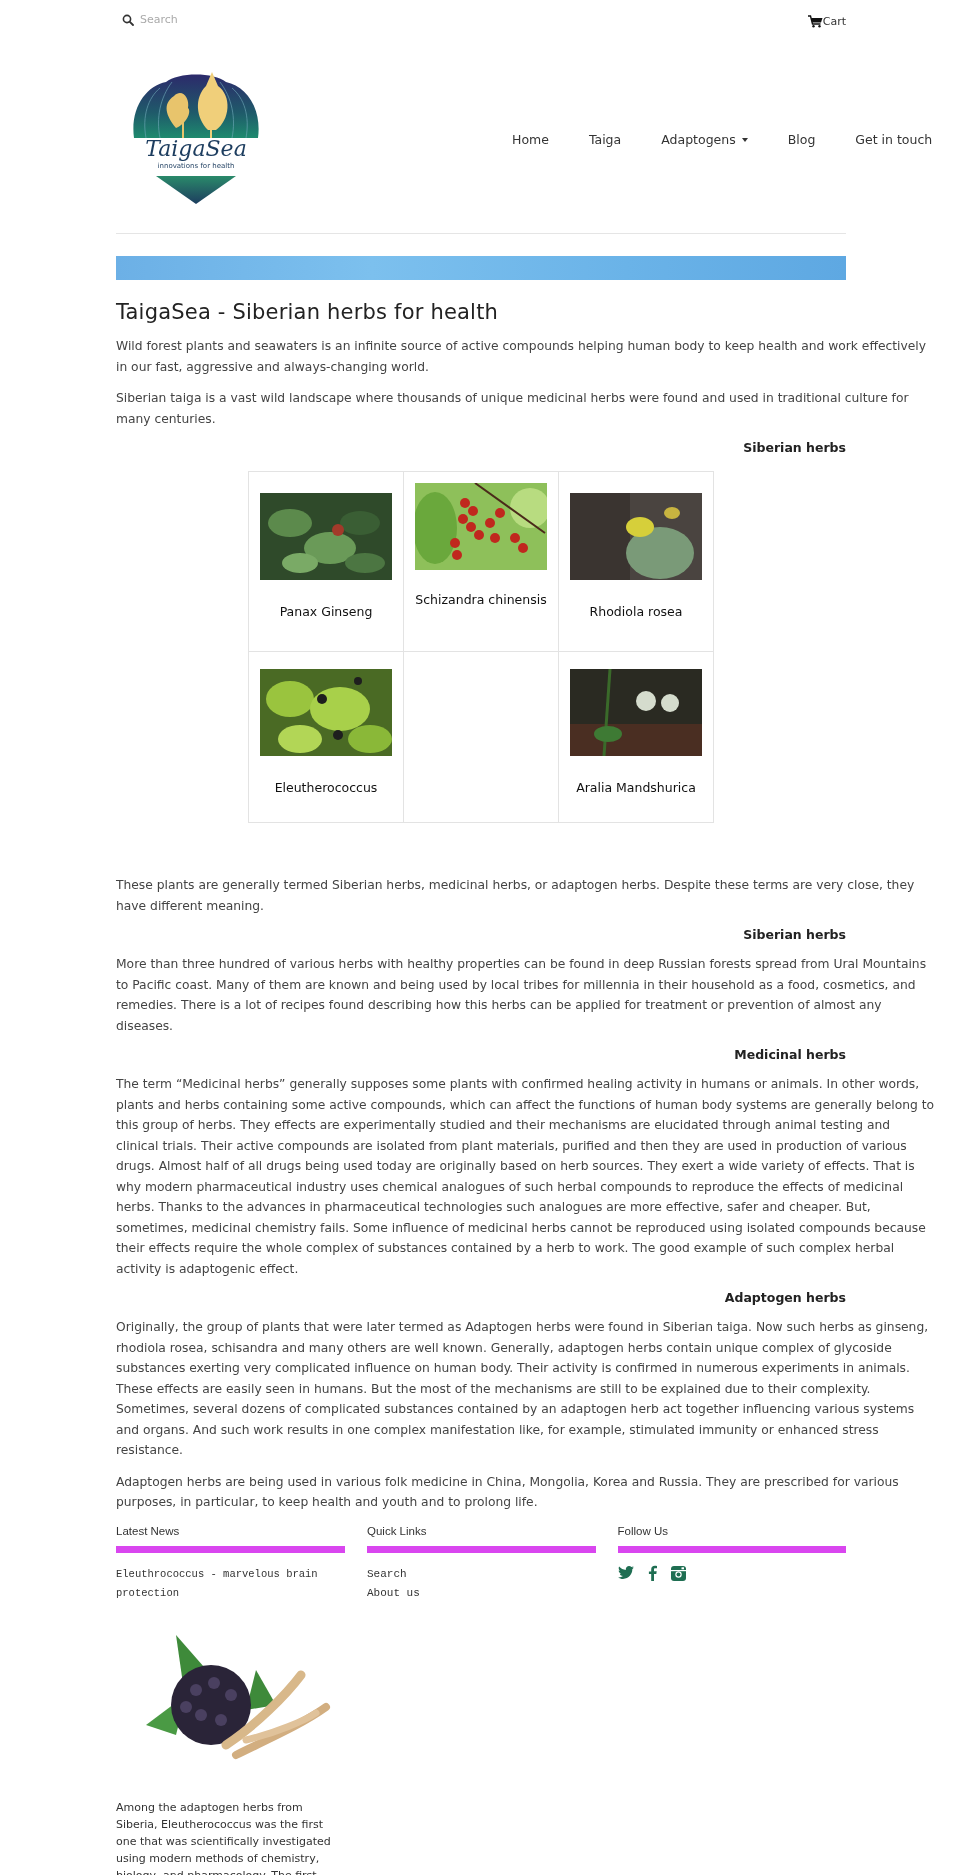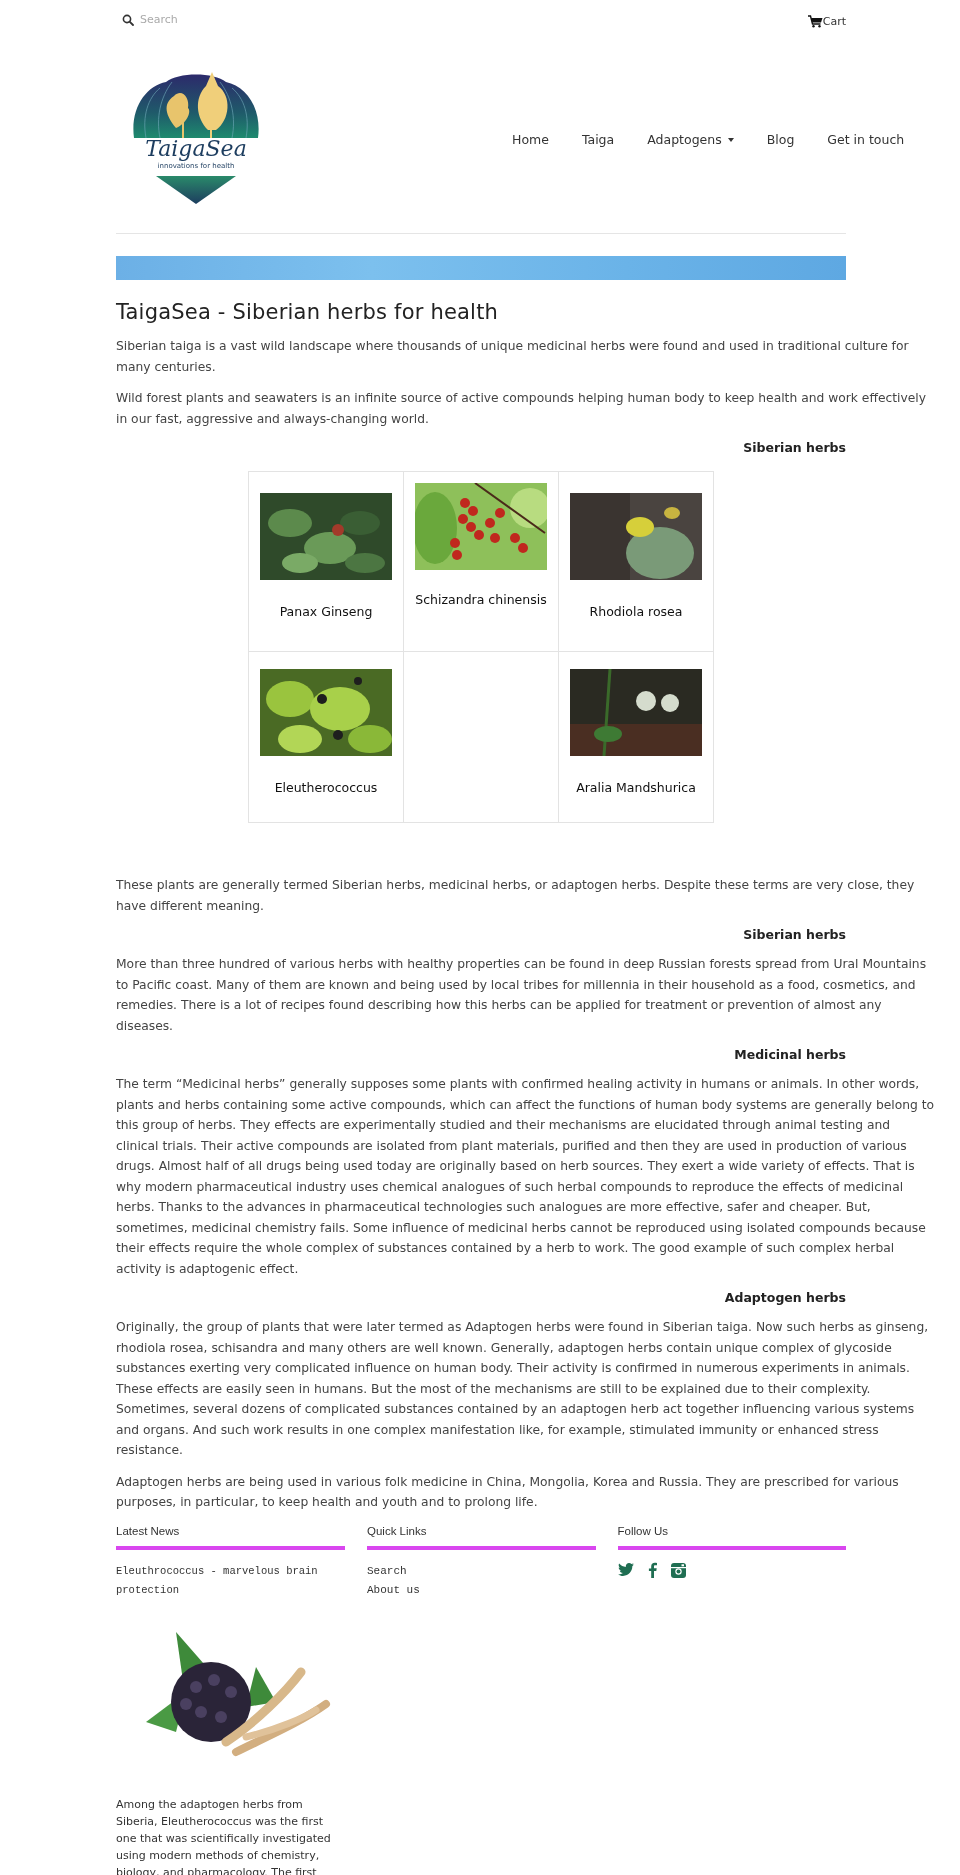--- a/index.html
+++ b/index.html
@@ -17,21 +17,21 @@
   .search { position: absolute; left: 6px; top: 13px; display: flex; align-items: center; gap: 6px; }
   .search input {
     border: none; outline: none; font-family: "DejaVu Sans", sans-serif;
     font-size: 11px; color: #999; width: 160px; background: transparent;
   }
   .search input::placeholder { color: #aaaaaa; }
   .cart { position: absolute; right: 0; top: 15px; display: flex; align-items: center; font-size: 11px; color: #333; cursor: pointer; }
 
   
   .logo { position: absolute; top: 68px; left: 126px; width: 140px; height: 142px; }
-  .nav { position: absolute; top: 132px; left: 512px; display: flex; gap: 9px; font-size: 12.5px; color: #333; }
+  .nav { position: absolute; top: 132px; left: 512px; display: flex; gap: 16px; font-size: 12.5px; color: #333; }
   .nav a { color: #333; text-decoration: none; margin-right: 24px; display: flex; align-items: center; gap: 4px; cursor: pointer; }
   .nav a:last-child { margin-right: 12px; }
   .caret { width: 0; height: 0; border-left: 3px solid transparent; border-right: 3px solid transparent; border-top: 4px solid #333; margin-left: 2px; }
   .hr-header { position: absolute; top: 233px; left: 116px; width: 730px; height: 1px; background: #e5e5e5; }
 
   .banner { position: absolute; top: 256px; left: 116px; width: 730px; height: 24px;
     background: linear-gradient(90deg, #6cb0e6 0%, #7cc0ee 35%, #6ab3e8 70%, #5ea8e2 100%); }
 
   
   .main { position: absolute; top: 300px; left: 116px; width: 820px; }
@@ -42,21 +42,21 @@
   table.herbs { border-collapse: collapse; margin: 16px auto 0 132px; }
   table.herbs td { border: 1px solid #e3e3e3; width: 155px; text-align: center; vertical-align: top; padding: 0; }
   .row1 td { height: 180px; }
   .row2 td { height: 171px; }
   .herb-img { display: block; margin: 0 auto; width: 132px; height: 87px; }
   .herb-name { font-size: 12.5px; color: #111; line-height: 20px; }
 
   
   .footer { position: absolute; top: 1525px; left: 116px; width: 730px; display: flex; gap: 22px; }
   .fcol { width: 229px; }
-  .fcol h4 { font-weight: normal; font-size: 11.5px; color: #333; padding-bottom: 9px; border-bottom: 4px solid #d946ef; margin-bottom: 12px; font-family: "Liberation Sans", sans-serif; }
+  .fcol h4 { font-weight: normal; font-size: 11.5px; color: #333; padding-bottom: 9px; border-bottom: 7px solid #d946ef; margin-bottom: 12px; font-family: "Liberation Sans", sans-serif; }
   .fcol a { display: block; font-size: 11px; color: #333; text-decoration: none; line-height: 19px; font-family: Liberation Mono, monospace; cursor: pointer; }
   .news-title { font-size: 10.5px !important; }
   .news-img { width: 229px; height: 170px; margin-top: 12px; display: block; }
   .news-text { font-size: 11px; line-height: 17px; color: #333; margin-top: 14px; }
   .social { display: flex; gap: 14px; align-items: center; margin-top: 2px; }
 </style>
 </head>
 <body>
 
 <div class="topbar">
@@ -125,22 +125,22 @@
   <a>
       <span>Get in touch</span>
     </a>
 </nav>
 
 <div class="hr-header"></div>
 <div class="banner"></div>
 
 <div class="main">
   <h1>TaigaSea - Siberian herbs for health</h1>
+  <p class="body" style="width:820px">Wild forest plants and seawaters is an infinite source of active compounds helping human body to keep health and work effectively in our fast, aggressive and always-changing world.</p>
   <p class="body" style="width:800px">Siberian taiga is a vast wild landscape where thousands of unique medicinal herbs were found and used in traditional culture for many centuries.</p>
-  <p class="body" style="width:820px">Wild forest plants and seawaters is an infinite source of active compounds helping human body to keep health and work effectively in our fast, aggressive and always-changing world.</p>
 
   <h3 class="center">Siberian herbs</h3>
 
   <table class="herbs">
     <tbody>
         <tr class="row1">
       <td>
         <svg class="herb-img" style="margin-top:21px" viewBox="0 0 132 87">
           <rect width="132" height="87" fill="#2f4a2a"></rect>
           <ellipse cx="30" cy="30" rx="22" ry="14" fill="#5c8a4c"></ellipse>

